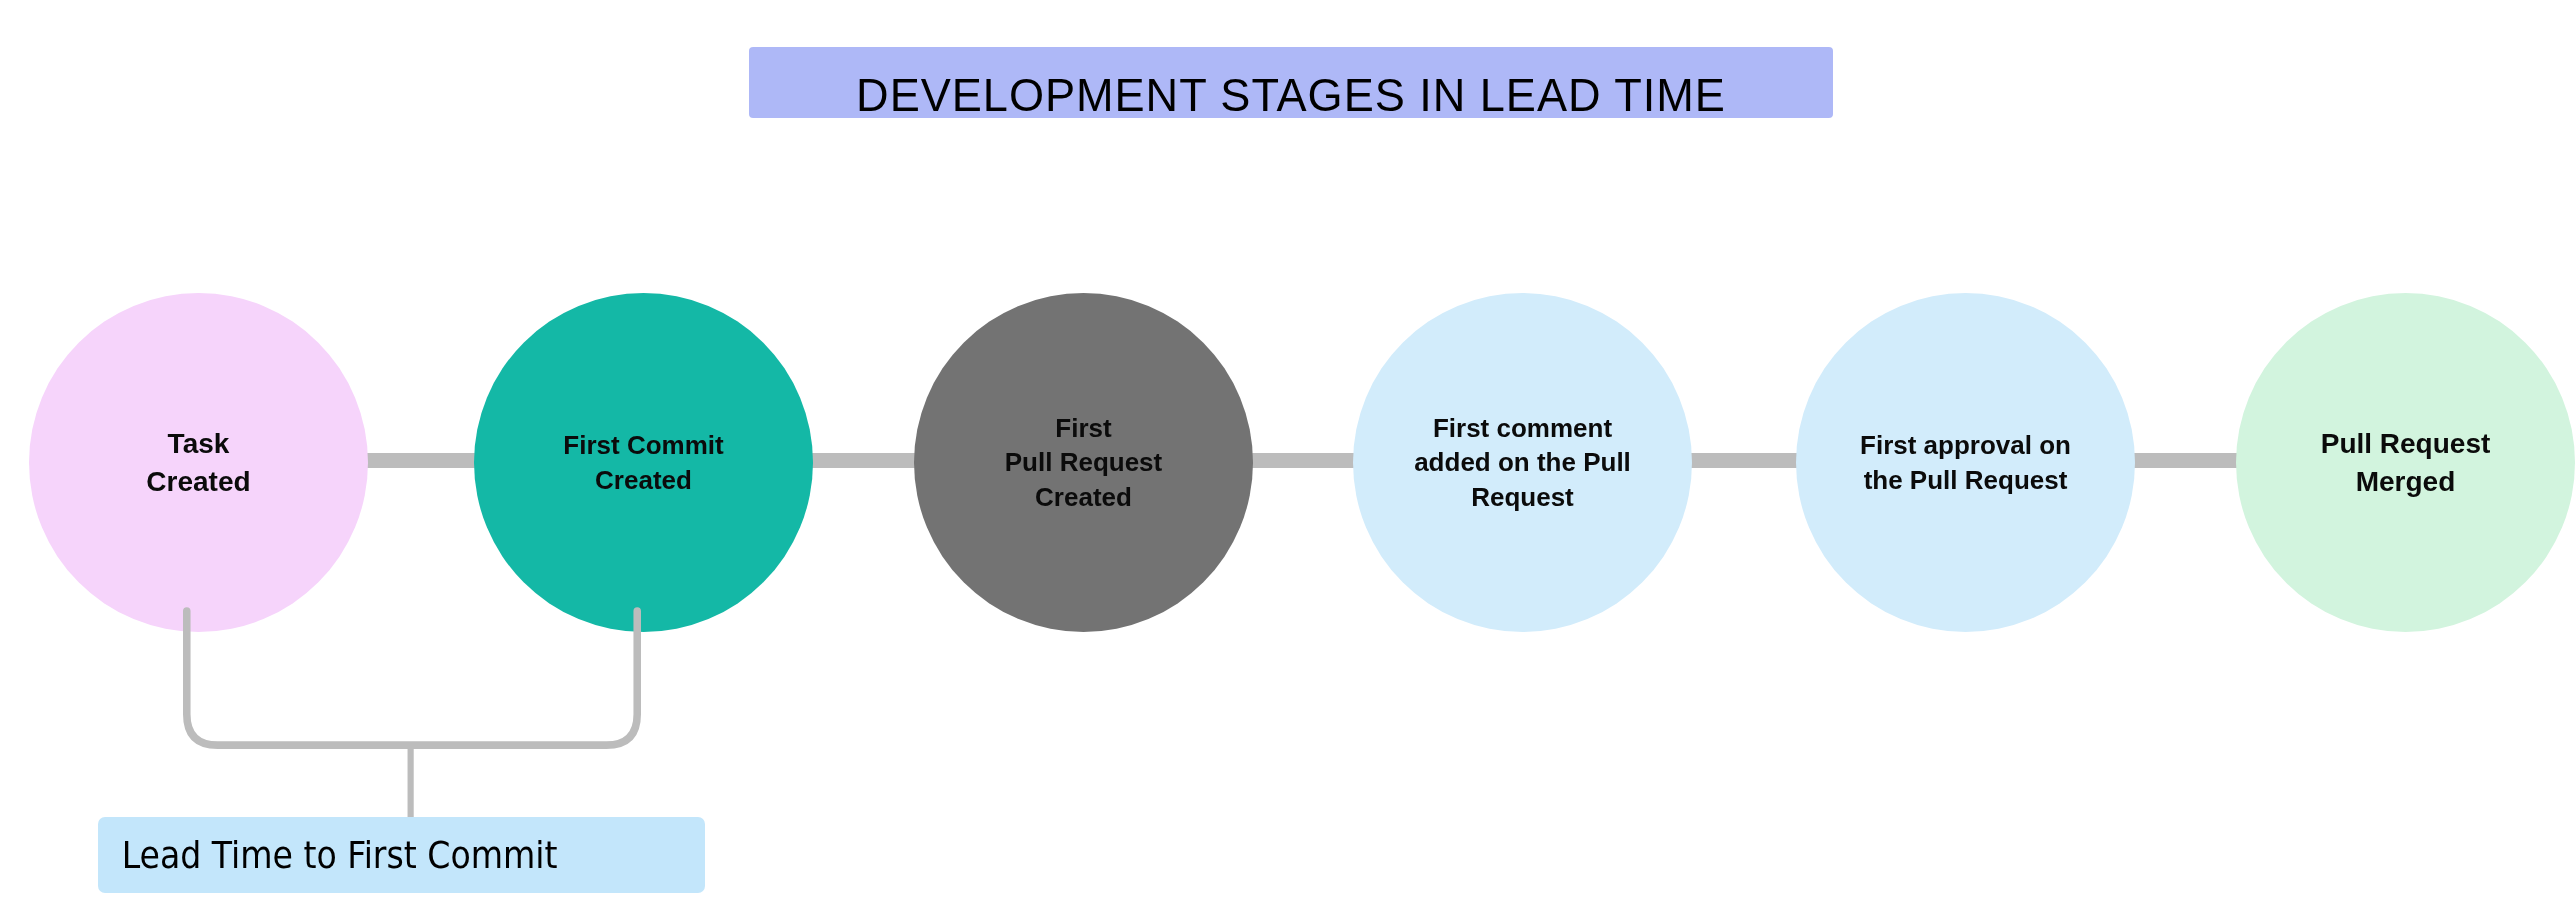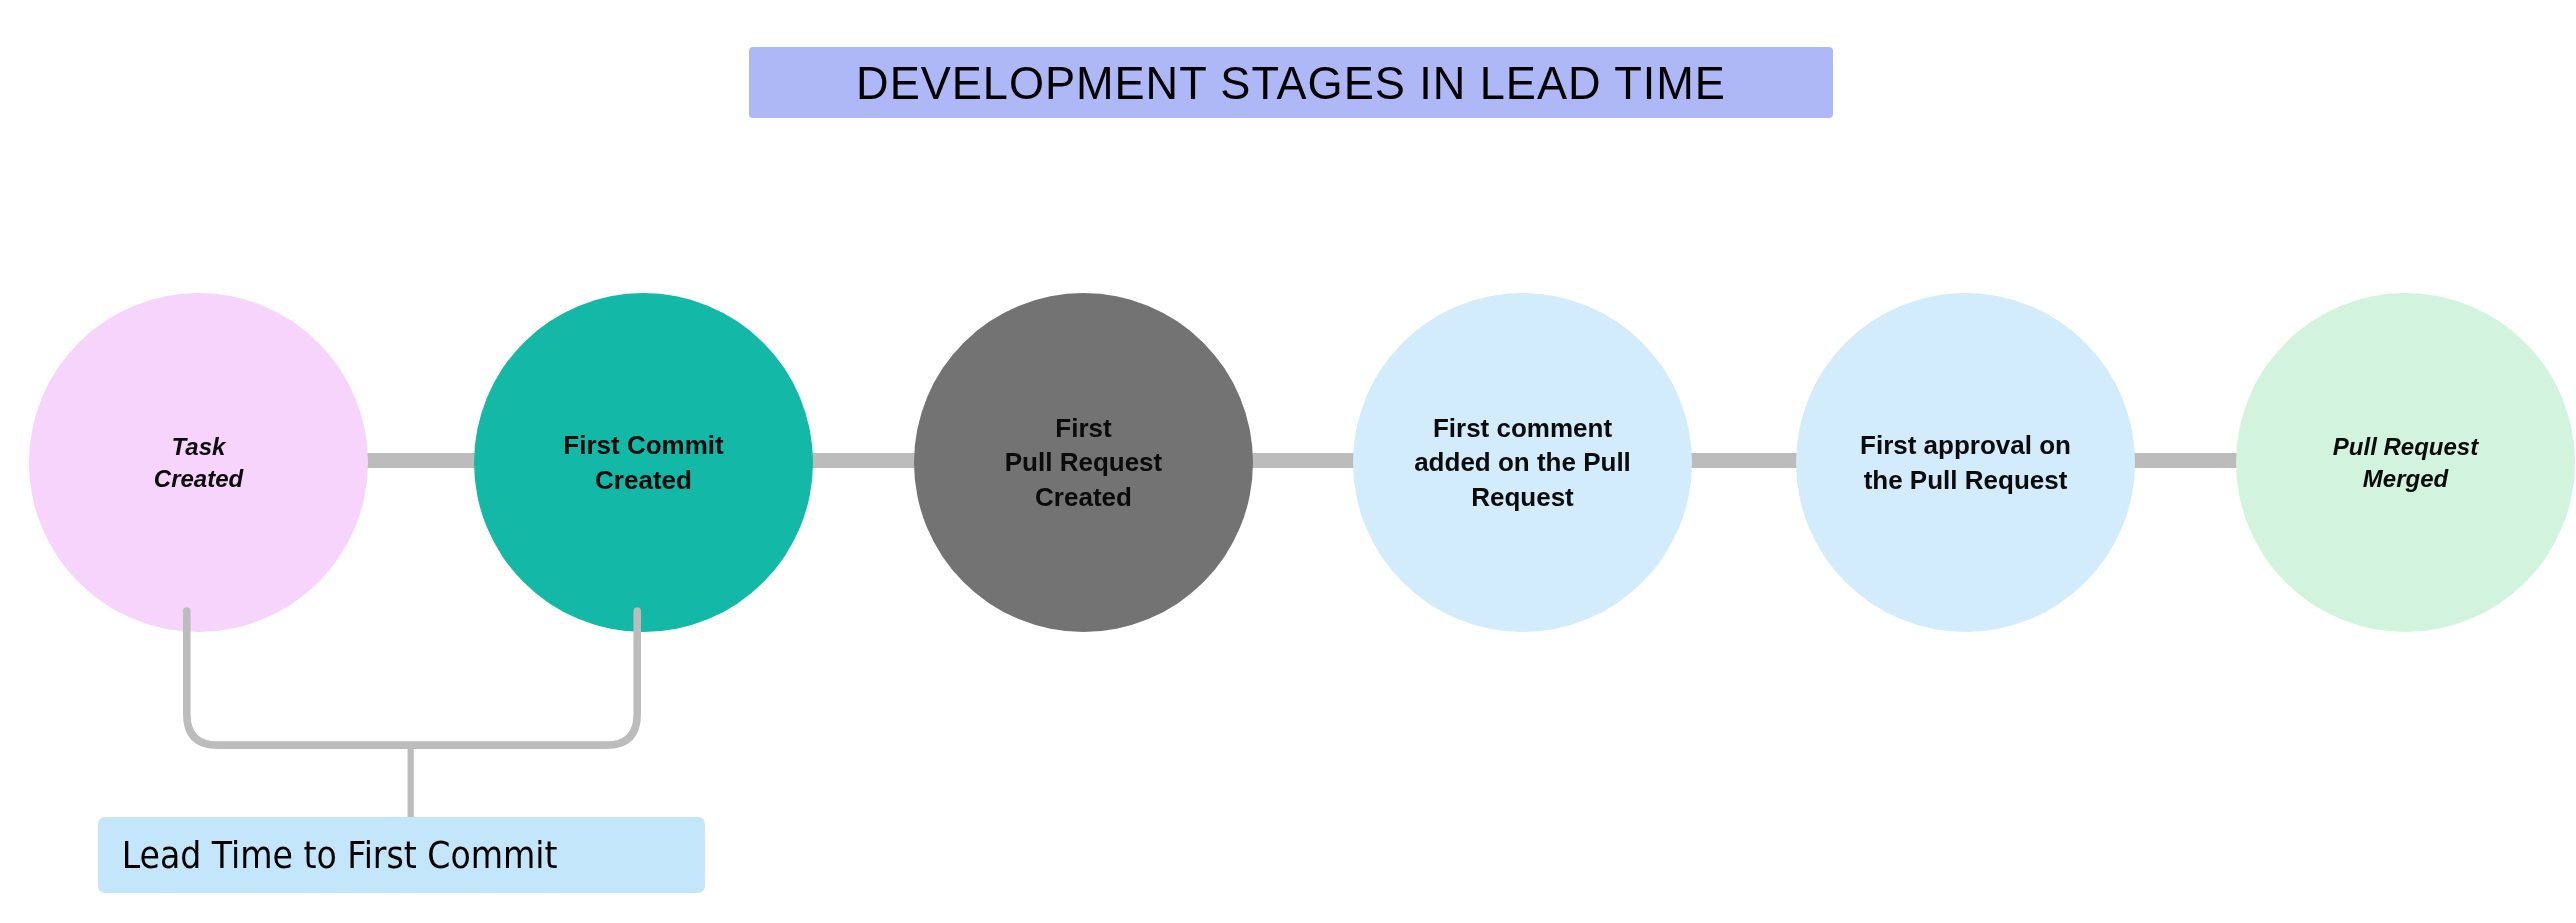--- a/index.html
+++ b/index.html
@@ -25,21 +25,21 @@
   
   .title-box {
     position: absolute;
     left: 749px;
     top: 47px;
     width: 1084px;
     height: 71px;
     background: #aeb8f7;
     border-radius: 4.1px;
     display: flex;
-    align-items: center;
+    align-items: flex-end;
     justify-content: center;
     box-sizing: border-box;
   }
   .title-text {
     font-family: "Liberation Sans Narrow", "Liberation Sans", sans-serif;
     font-size: 47px;
     font-weight: 400;
     letter-spacing: 1px;
     color: #000000;
     white-space: nowrap;
@@ -69,21 +69,21 @@
     box-sizing: border-box;
   }
   .stage-label {
     font-family: "Liberation Sans", sans-serif;
     font-weight: bold;
     color: #0b0b0b;
     line-height: 1.33;
     white-space: pre-line;
     padding: 0 15px;
   }
-  .sz-lg { font-size: 24px; font-style: italic; }
+  .sz-lg { font-size: 28px; }
   .sz-md { font-size: 26px; }
 
   
   #bracket {
     position: absolute;
     left: 0;
     top: 611px;
     width: 824px;
     height: 227px;
     overflow: visible;

